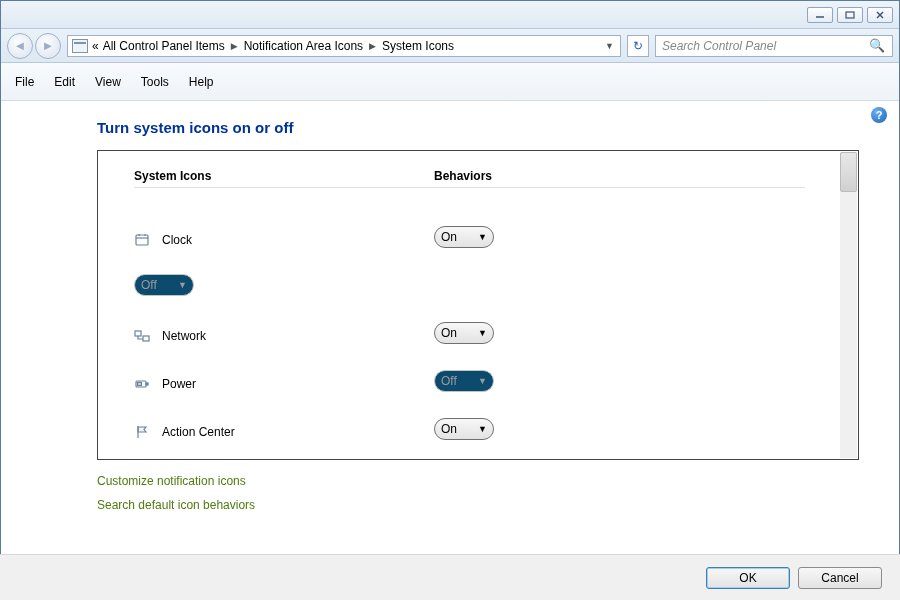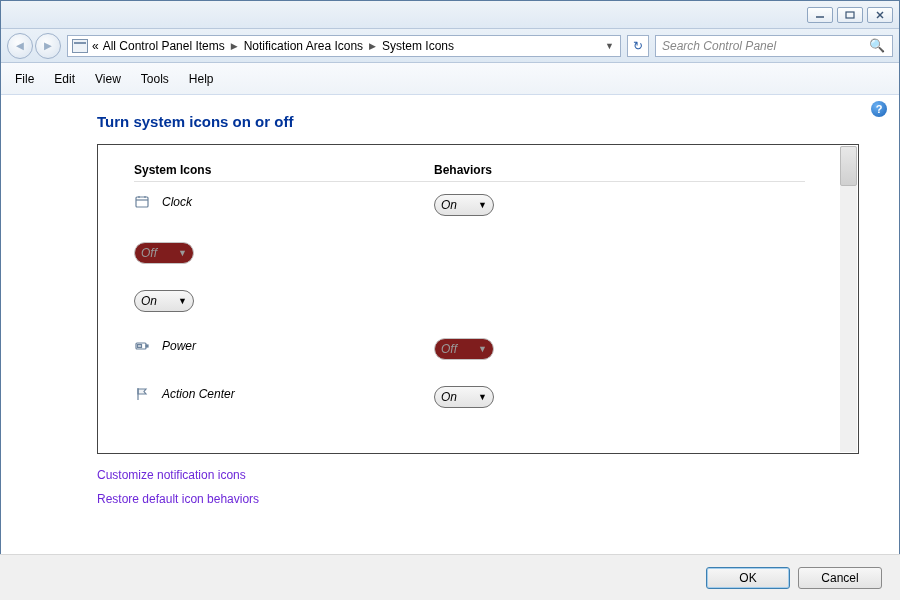--- a/index.html
+++ b/index.html
@@ -124,21 +124,21 @@
     display: flex;
     align-items: center;
     padding: 0 6px;
     color: #888;
     font-style: italic;
     justify-content: space-between;
   }
   .search-icon { color: #3b74c0; font-style: normal; font-size: 13px; }
   
   .menubar {
-    height: 32px;
+    height: 38px;
     background: linear-gradient(#f8fafd, #eef3f8);
     border-bottom: 1px solid #d0dced;
     display: flex;
     align-items: stretch;
     padding: 0 4px;
   }
   .menu-item {
     padding: 0 10px;
     display: flex;
     align-items: center;
@@ -203,23 +203,22 @@
   .cols {
     display: flex;
     border-bottom: 1px solid #e0e0e0;
     padding-bottom: 4px;
     margin-bottom: 12px;
   }
   .col-a { width: 300px; font-weight: bold; }
   .col-b { font-weight: bold; }
   .row {
     display: flex;
-    align-items: flex-start;
+    align-items: flex-end;
     height: 48px;
-    font-style: italic;
   }
   .row .namecell {
     width: 300px;
     display: flex;
     align-items: center;
     gap: 12px;
   }
   .icon16 {
     width: 16px;
     height: 16px;
@@ -239,30 +238,30 @@
     padding: 0 6px;
     justify-content: space-between;
     cursor: pointer;
   }
   .dd.enabled {
     background: linear-gradient(#f7f7f7, #e3e3e3);
     color: #000;
     border-color: #707070;
   }
   .dd.disabled {
-    background: #7f1d1d;
+    background: #0c4a6e;
     color: #9a9a9a;
     border-color: #c4c4c4;
     cursor: default;
   }
   .dd .caret { font-size: 9px; }
   .links { margin-top: 14px; }
   .links a {
     display: block;
-    color: #6d28d9;
+    color: #4d7c0f;
     text-decoration: none;
     margin-bottom: 10px;
     cursor: pointer;
   }
   
   .footer {
     position: absolute;
     left: 0; right: 0; bottom: 0;
     height: 46px;
     background: #f0f0f0;
@@ -377,20 +376,30 @@
               <span class="caret">▼</span>
             </div>
           </div>
           <div class="row">
             <div class="dd disabled">
               <span>Off</span>
               <span class="caret">▼</span>
             </div>
           </div>
           <div class="row">
+            <div class="namecell">
+              <span class="icon16">
+                <svg viewBox="0 0 16 16" fill="none" stroke="#6b829c" stroke-width="1.2">
+                  <rect x="1" y="3" width="6" height="5"></rect>
+                  <rect x="9" y="8" width="6" height="5"></rect>
+                  <path d="M4 8 V11 H9"></path>
+                </svg>
+              </span>
+              <span>Network</span>
+            </div>
             <div class="dd enabled">
               <span>On</span>
               <span class="caret">▼</span>
             </div>
           </div>
           <div class="row">
             <div class="namecell">
               <span class="icon16">
                 <svg viewBox="0 0 16 16" fill="none" stroke="#6b829c" stroke-width="1.2">
                   <rect x="2" y="5" width="10" height="6" rx="1"></rect>
@@ -419,20 +428,20 @@
               <span>On</span>
               <span class="caret">▼</span>
             </div>
           </div>
         </div>
     </div>
   </div>
 
   <div class="links">
     <a>Customize notification icons</a>
-    <a>Restore default icon behaviors</a>
+    <a>Search default icon behaviors</a>
   </div>
 </div>
 
 <div class="footer">
   <div class="btn default">OK</div>
   <div class="btn">Cancel</div>
 </div>
 
 </body></html>

